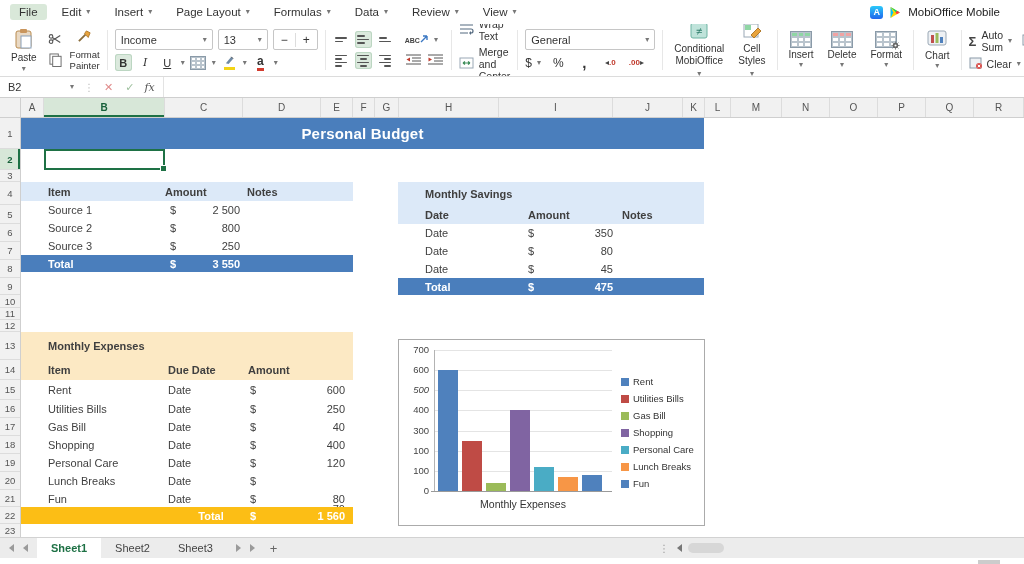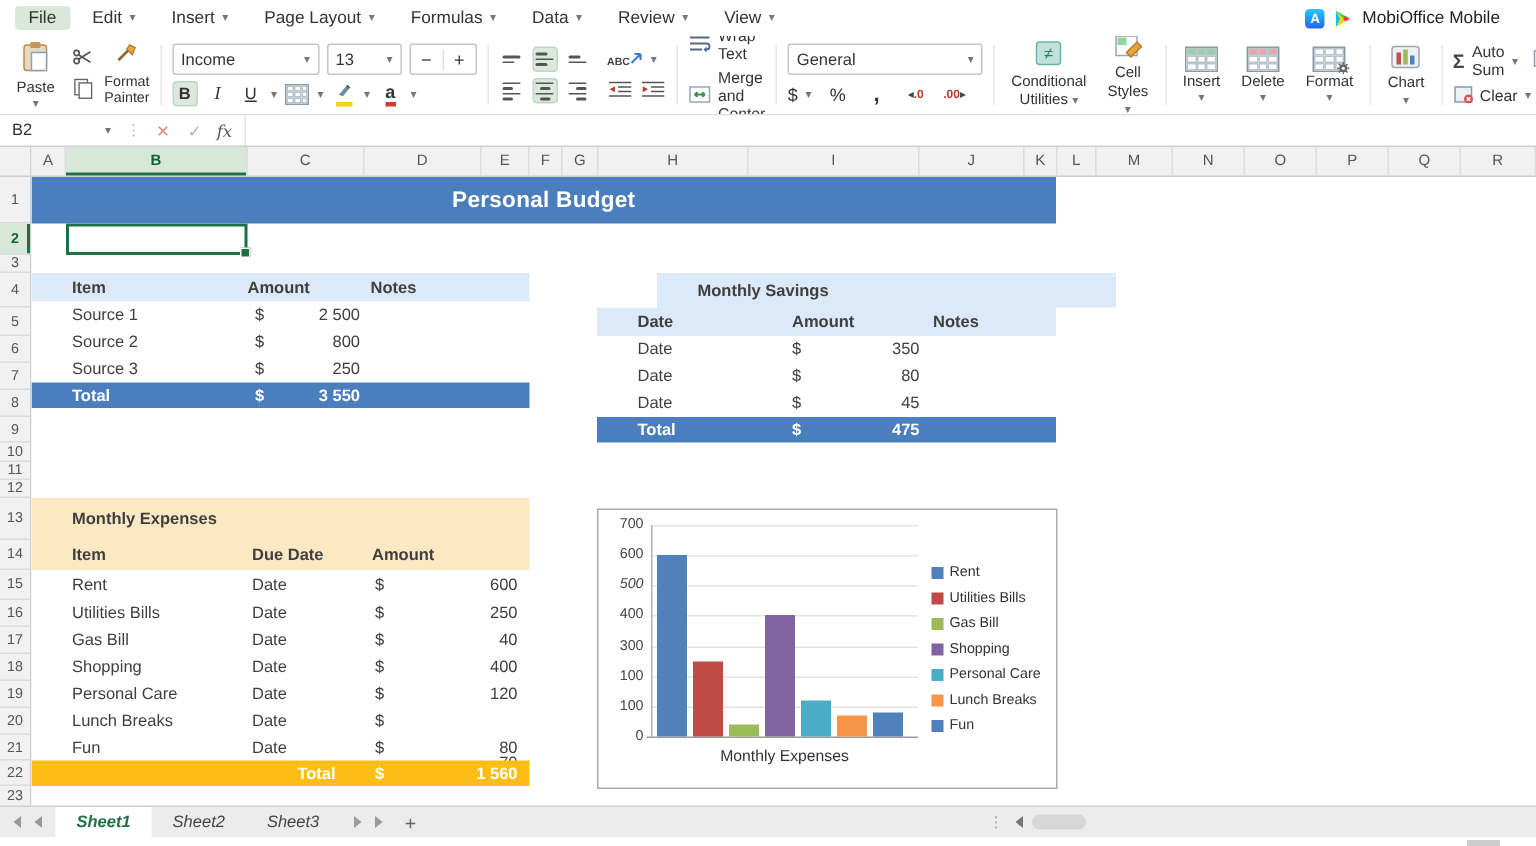--- a/index.html
+++ b/index.html
@@ -91,21 +91,21 @@
   .legtx{position:absolute;font-size:9.5px;color:#333;height:10px;line-height:10px;}
 
   
   .tabbar{height:21px;background:#ececec;border-top:1px solid #d2d2d2;display:flex;align-items:center;
           position:relative;font-size:11px;box-sizing:border-box;}
   .tnav{display:flex;align-items:center;gap:9px;padding:0 9px;}
   .tri{width:0;height:0;border-top:4px solid transparent;border-bottom:4px solid transparent;}
   .tri.l{border-right:5px solid #9a9a9a;}
   .tri.r{border-left:5px solid #9a9a9a;}
   .sheet-tabs{display:flex;height:100%;}
-  .tab{height:100%;display:flex;align-items:center;padding:0 14px;color:#444;font-style:italic;}
+  .tab{height:100%;display:flex;align-items:center;padding:0 14px;color:#444;}
   .tab.active{background:#fff;color:#1E7145;font-weight:bold;}
   .addbtn{font-size:13px;color:#666;padding:0 6px;}
   .rctl{position:absolute;right:0;top:0;height:100%;display:flex;align-items:center;}
   .dots{color:#9a9a9a;font-size:10px;letter-spacing:0;margin-right:8px;}
   .hthumb{width:36px;height:10px;background:#d7d7d7;border-radius:5px;margin:0 300px 0 6px;}
   .bottomstrip{height:8px;background:#fff;position:relative;}
   .bthumb{position:absolute;left:978px;top:2px;width:22px;height:5px;background:#cccccc;}
 </style>
 </head>
 <body>
@@ -378,21 +378,21 @@
 
     <div class="rgroup hor">
       <div class="bigbtn">
         <span>
           <svg width="22" height="17" viewBox="0 0 22 17">
               <rect x="3" y="1" width="16" height="15" rx="2" fill="#bfe3da" stroke="#6db3a2"></rect>
               <text x="11" y="12.5" font-size="11" text-anchor="middle" fill="#2e7d6b">≠</text>
             </svg>
         </span>
         <span><span>Conditional</span></span>
-        <span><span>Utilities</span> <span class="caret">▾</span></span>
+        <span><span>MobiOffice</span> <span class="caret">▾</span></span>
       </div>
       <div class="bigbtn">
         <span>
           <svg width="22" height="17" viewBox="0 0 22 17">
               <rect x="3" y="2" width="14" height="13" fill="#fff" stroke="#9aa8b5"></rect>
               <rect x="4" y="3" width="6" height="5" fill="#8fd6a4"></rect>
               <path d="M10 13 L17 6 L20 9 L13 16 Z" fill="#e8a33d" stroke="#b27c2e"></path>
             </svg>
         </span>
         <span><span>Cell</span></span>
@@ -632,21 +632,21 @@
             <span class="tspan" style="left: 149px;">$</span>
             <span class="tspan" style="right: 113px;">250</span>
           </div>
           <div class="trow" style="height: 17px; background: rgb(74, 126, 188); color: rgb(255, 255, 255);">
             <span class="tspan b" style="left: 27px;">Total</span>
             <span class="tspan b" style="left: 149px;">$</span>
             <span class="tspan b" style="right: 113px;">3 550</span>
           </div>
         </div>
         <div class="ttable" style="left: 377px; top: 64px; width: 306px;">
-          <div class="trow" style="height: 23px; background: rgb(220, 233, 248); margin-left: 40px;">
+          <div class="trow" style="height: 23px; background: rgb(220, 233, 248);">
             <span class="tspan b" style="left: 27px;">Monthly Savings</span>
           </div>
           <div class="trow" style="height: 19px; background: rgb(220, 233, 248);">
             <span class="tspan b" style="left: 27px;">Date</span>
             <span class="tspan b" style="left: 130px;">Amount</span>
             <span class="tspan b" style="left: 224px;">Notes</span>
           </div>
           <div class="trow" style="height: 18px;">
             <span class="tspan" style="left: 27px;">Date</span>
             <span class="tspan" style="left: 130px;">$</span>

